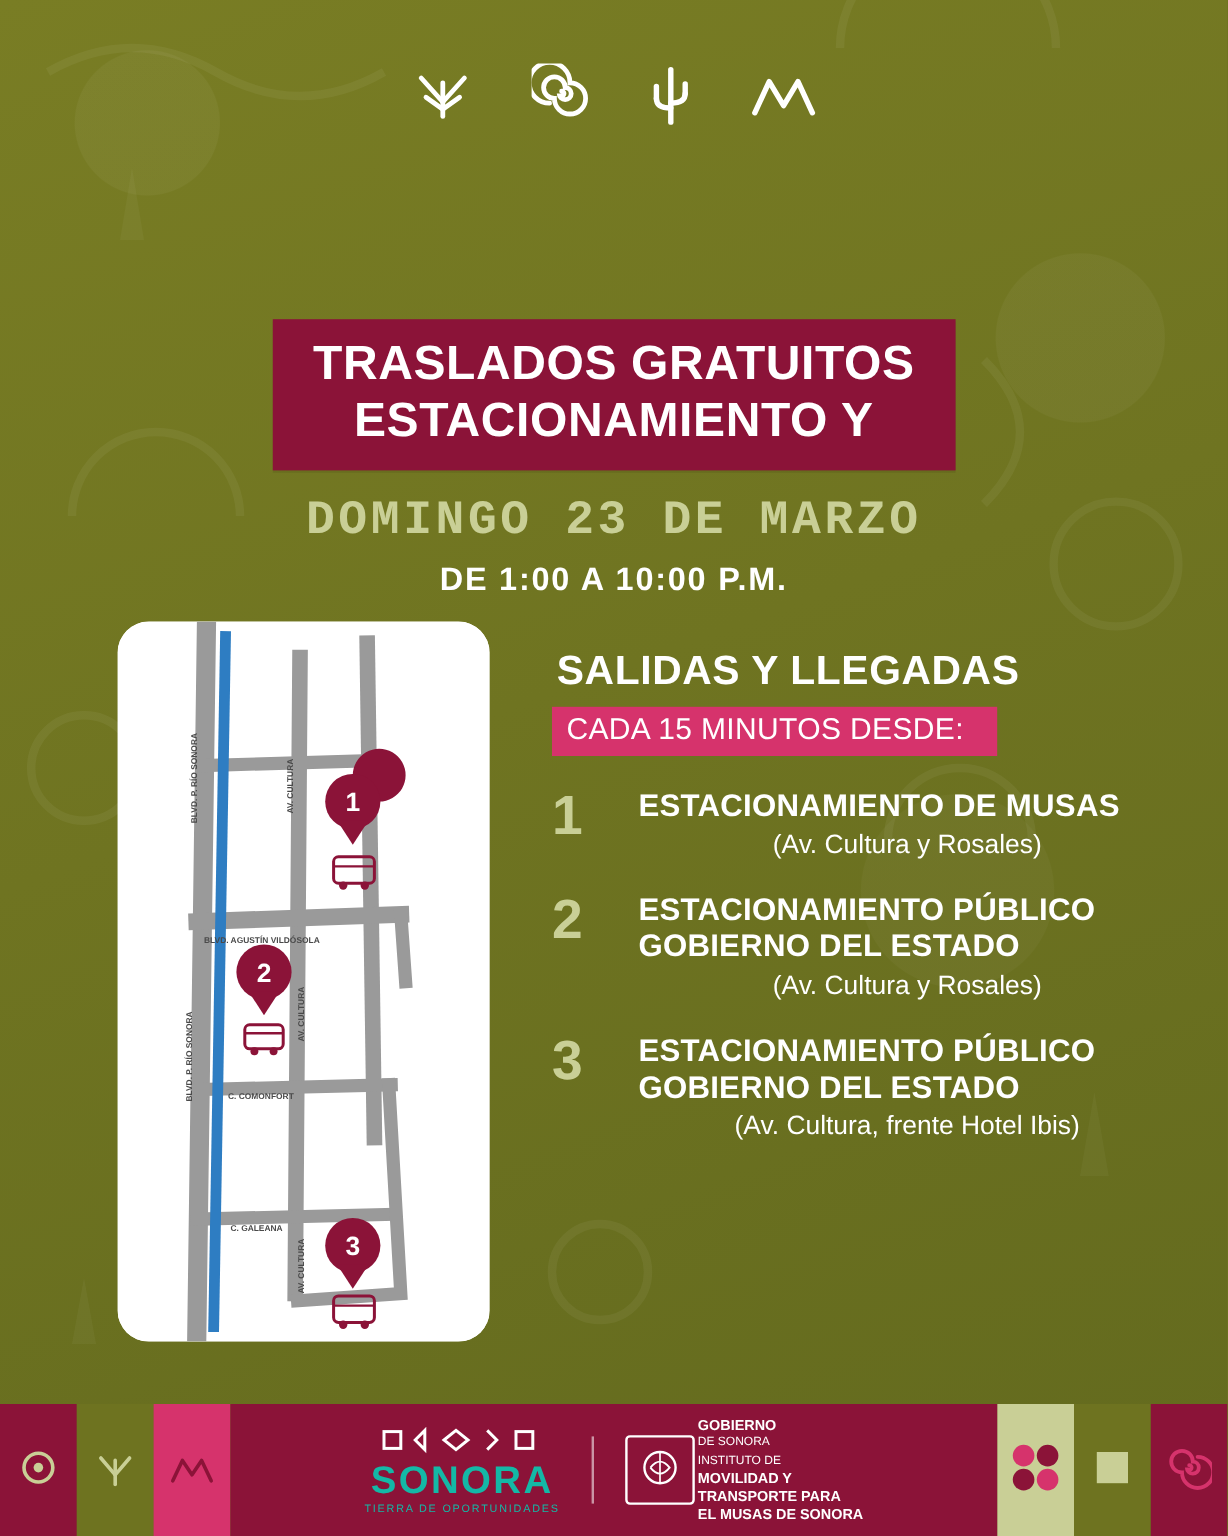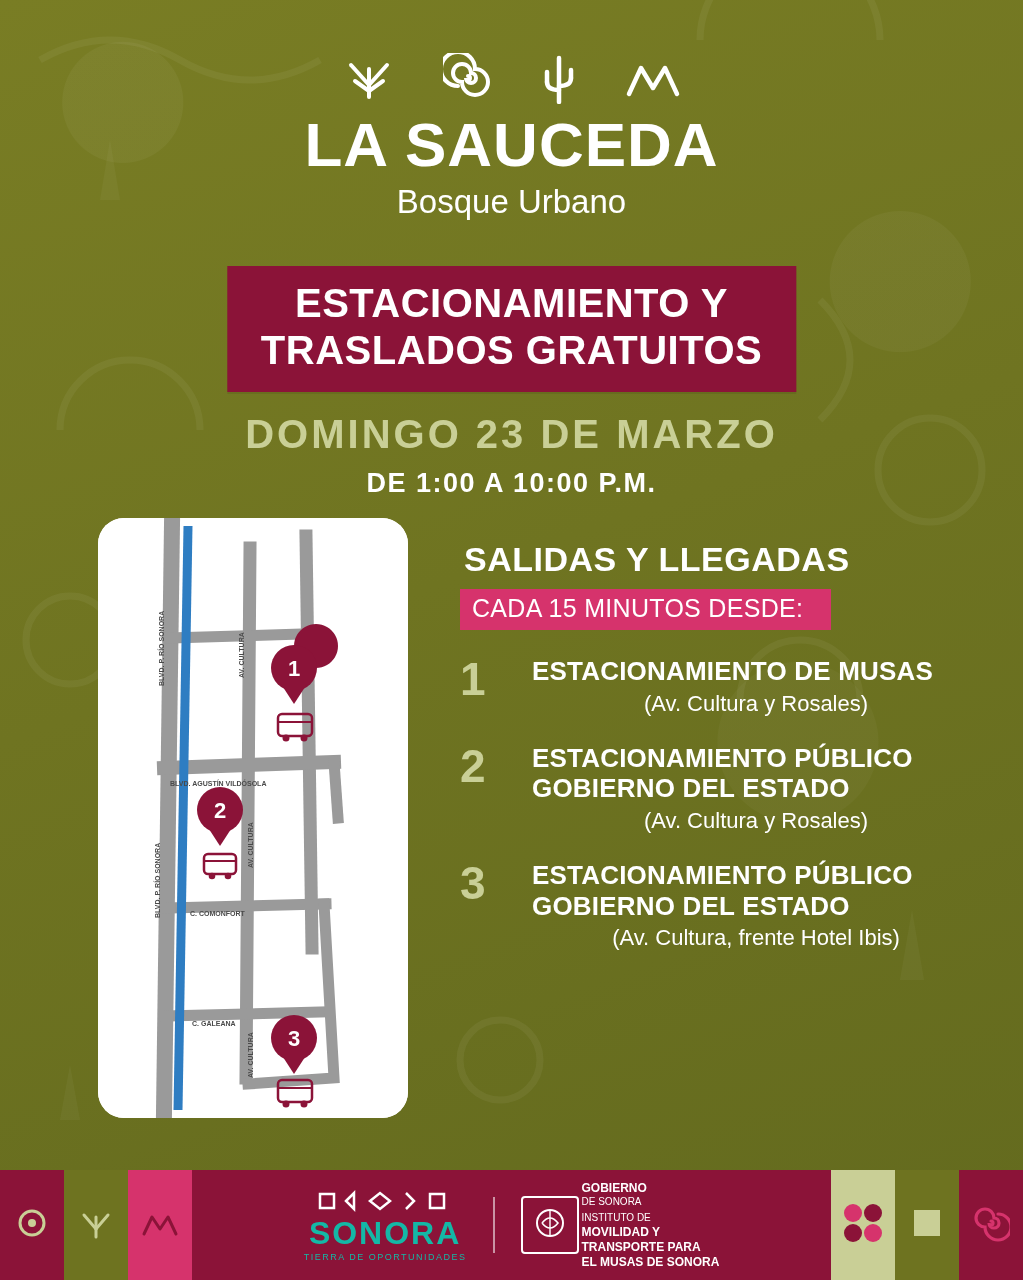--- a/index.html
+++ b/index.html
@@ -52,21 +52,21 @@
     text-align:center;
     box-shadow:0 2px 0 rgba(0,0,0,.08);
   }
   .banner-line{
     color:#ffffff;font-size:40px;font-weight:bold;line-height:1.18;letter-spacing:.5px;
     white-space:nowrap;
   }
 
   .date{
     position:absolute;top:412px;left:0;right:0;text-align:center;
-    color:#c9cf96;font-size:40px;font-weight:bold;letter-spacing:3px;
+    color:#c9cf96;font-size:40px;font-weight:bold;letter-spacing:3px;font-family:Liberation Mono, monospace;
   }
   .time{
     position:absolute;top:468px;left:0;right:0;text-align:center;
     color:#ffffff;font-size:27px;font-weight:bold;letter-spacing:1.5px;
   }
 
   
   .map-card{
     position:absolute;left:98px;top:518px;width:310px;height:600px;
     background:#ffffff;border-radius:26px;overflow:hidden;
@@ -172,28 +172,24 @@
         </g>
       </svg>
     </span>
     <span>
       <svg width="56" height="44" viewBox="0 0 56 44" xmlns="http://www.w3.org/2000/svg">
         <path d="M4 38 L16 12 L28 32 L40 12 L52 38" fill="none" stroke="#ffffff" stroke-width="4.5" stroke-linecap="round" stroke-linejoin="round"></path>
       </svg>
     </span>
   </div>
 
-  <div class="title-block">
-    <h1 class="main-title">LA SAUCEDA</h1>
-    <p class="sub-title">Bosque Urbano</p>
-  </div>
 
   <div class="banner">
+    <div class="banner-line">TRASLADOS GRATUITOS</div>
     <div class="banner-line">ESTACIONAMIENTO Y</div>
-    <div class="banner-line">TRASLADOS GRATUITOS</div>
   </div>
 
   <div class="date">DOMINGO 23 DE MARZO</div>
   <div class="time">DE 1:00 A 10:00 P.M.</div>
 
   <div class="map-card">
     <svg width="310" height="600" viewBox="0 0 310 600" xmlns="http://www.w3.org/2000/svg">
       <rect x="0" y="0" width="310" height="600" fill="#ffffff"></rect>
 
       <g stroke="#9a9a9a" fill="none" stroke-linecap="square">

